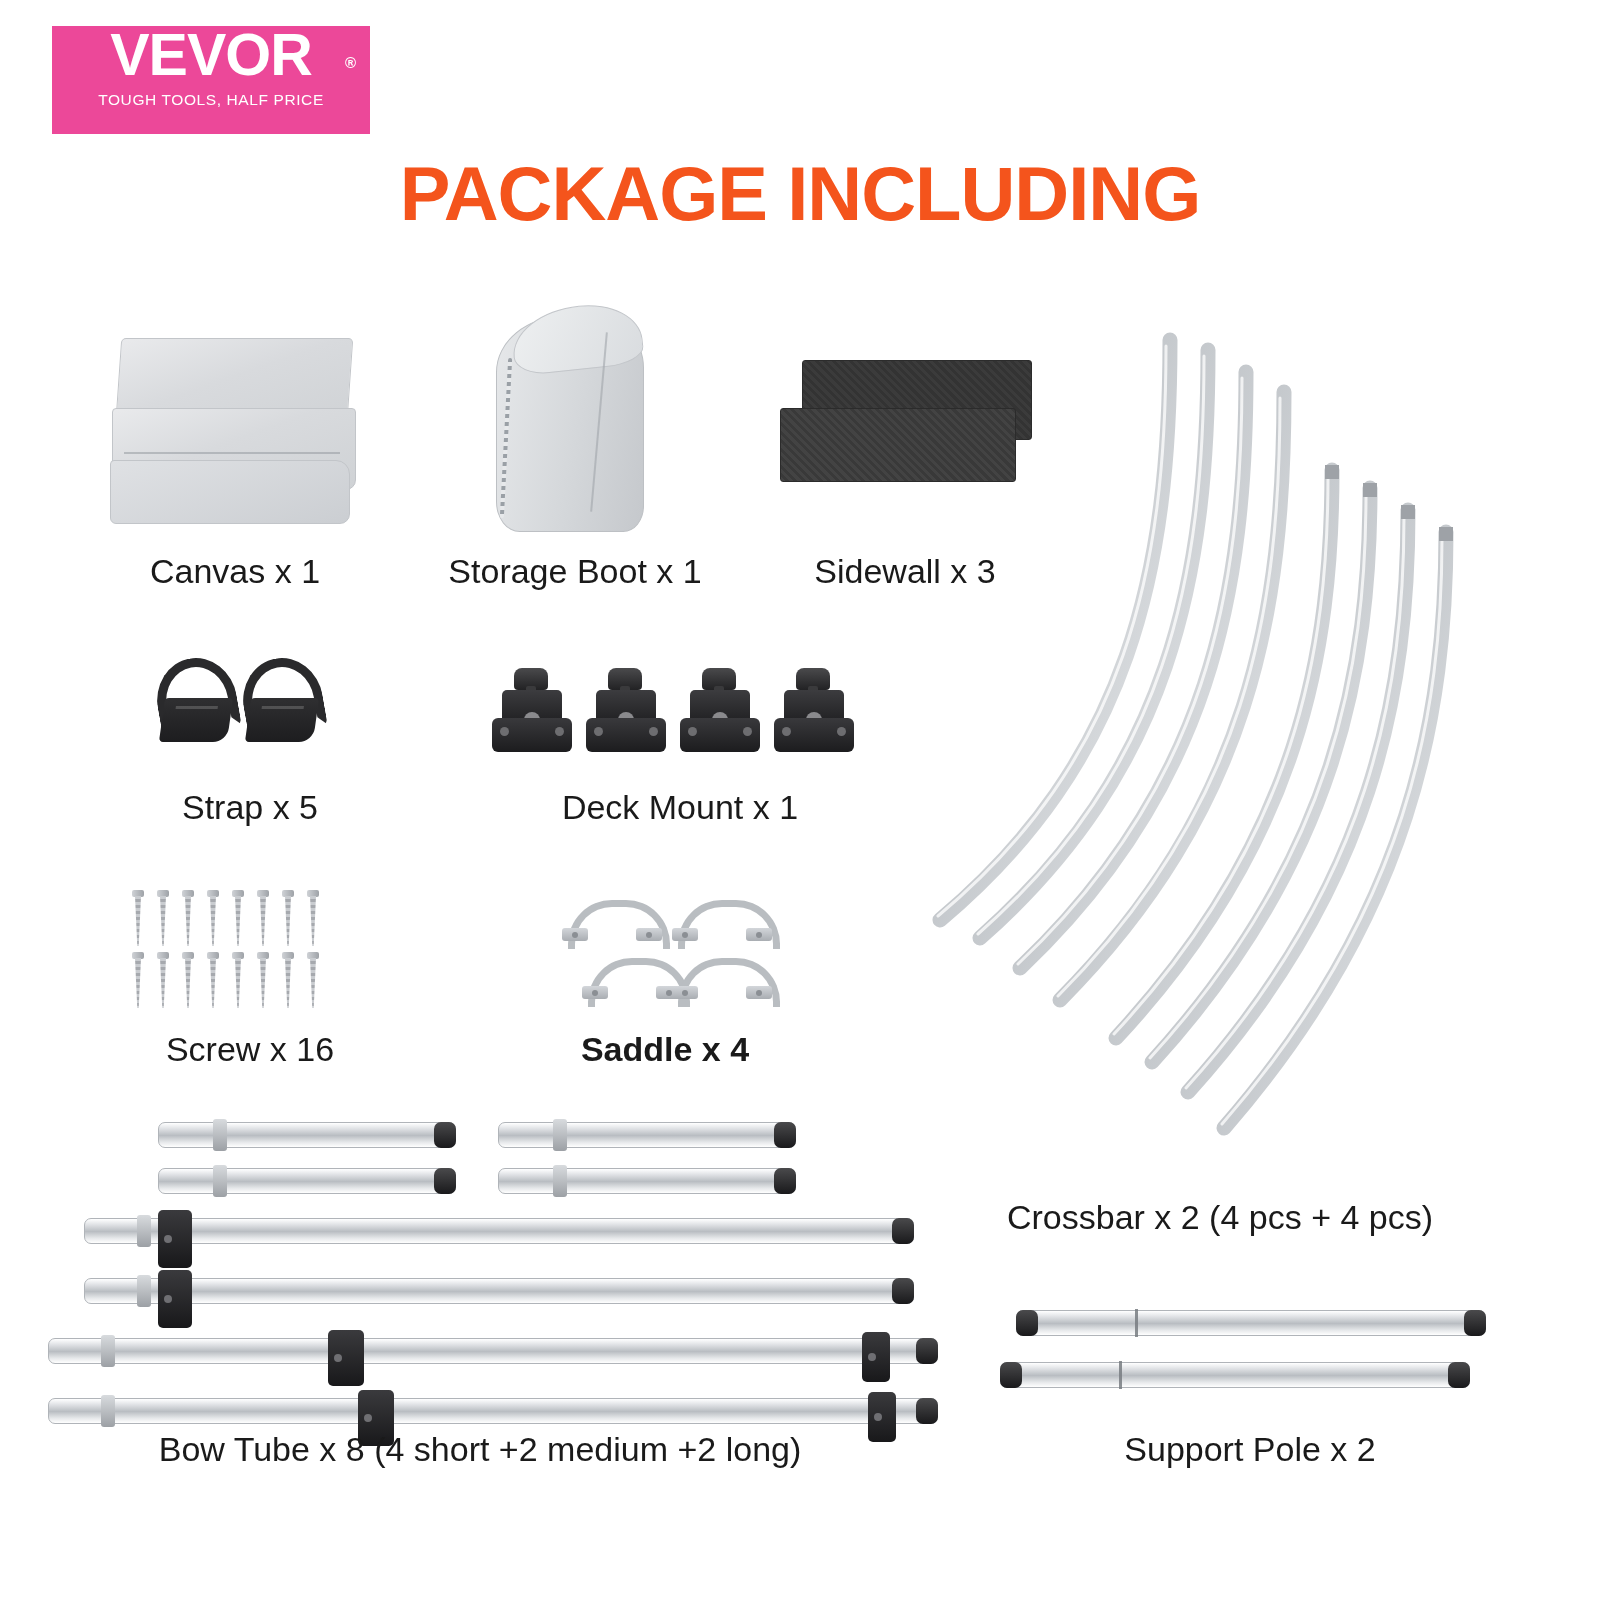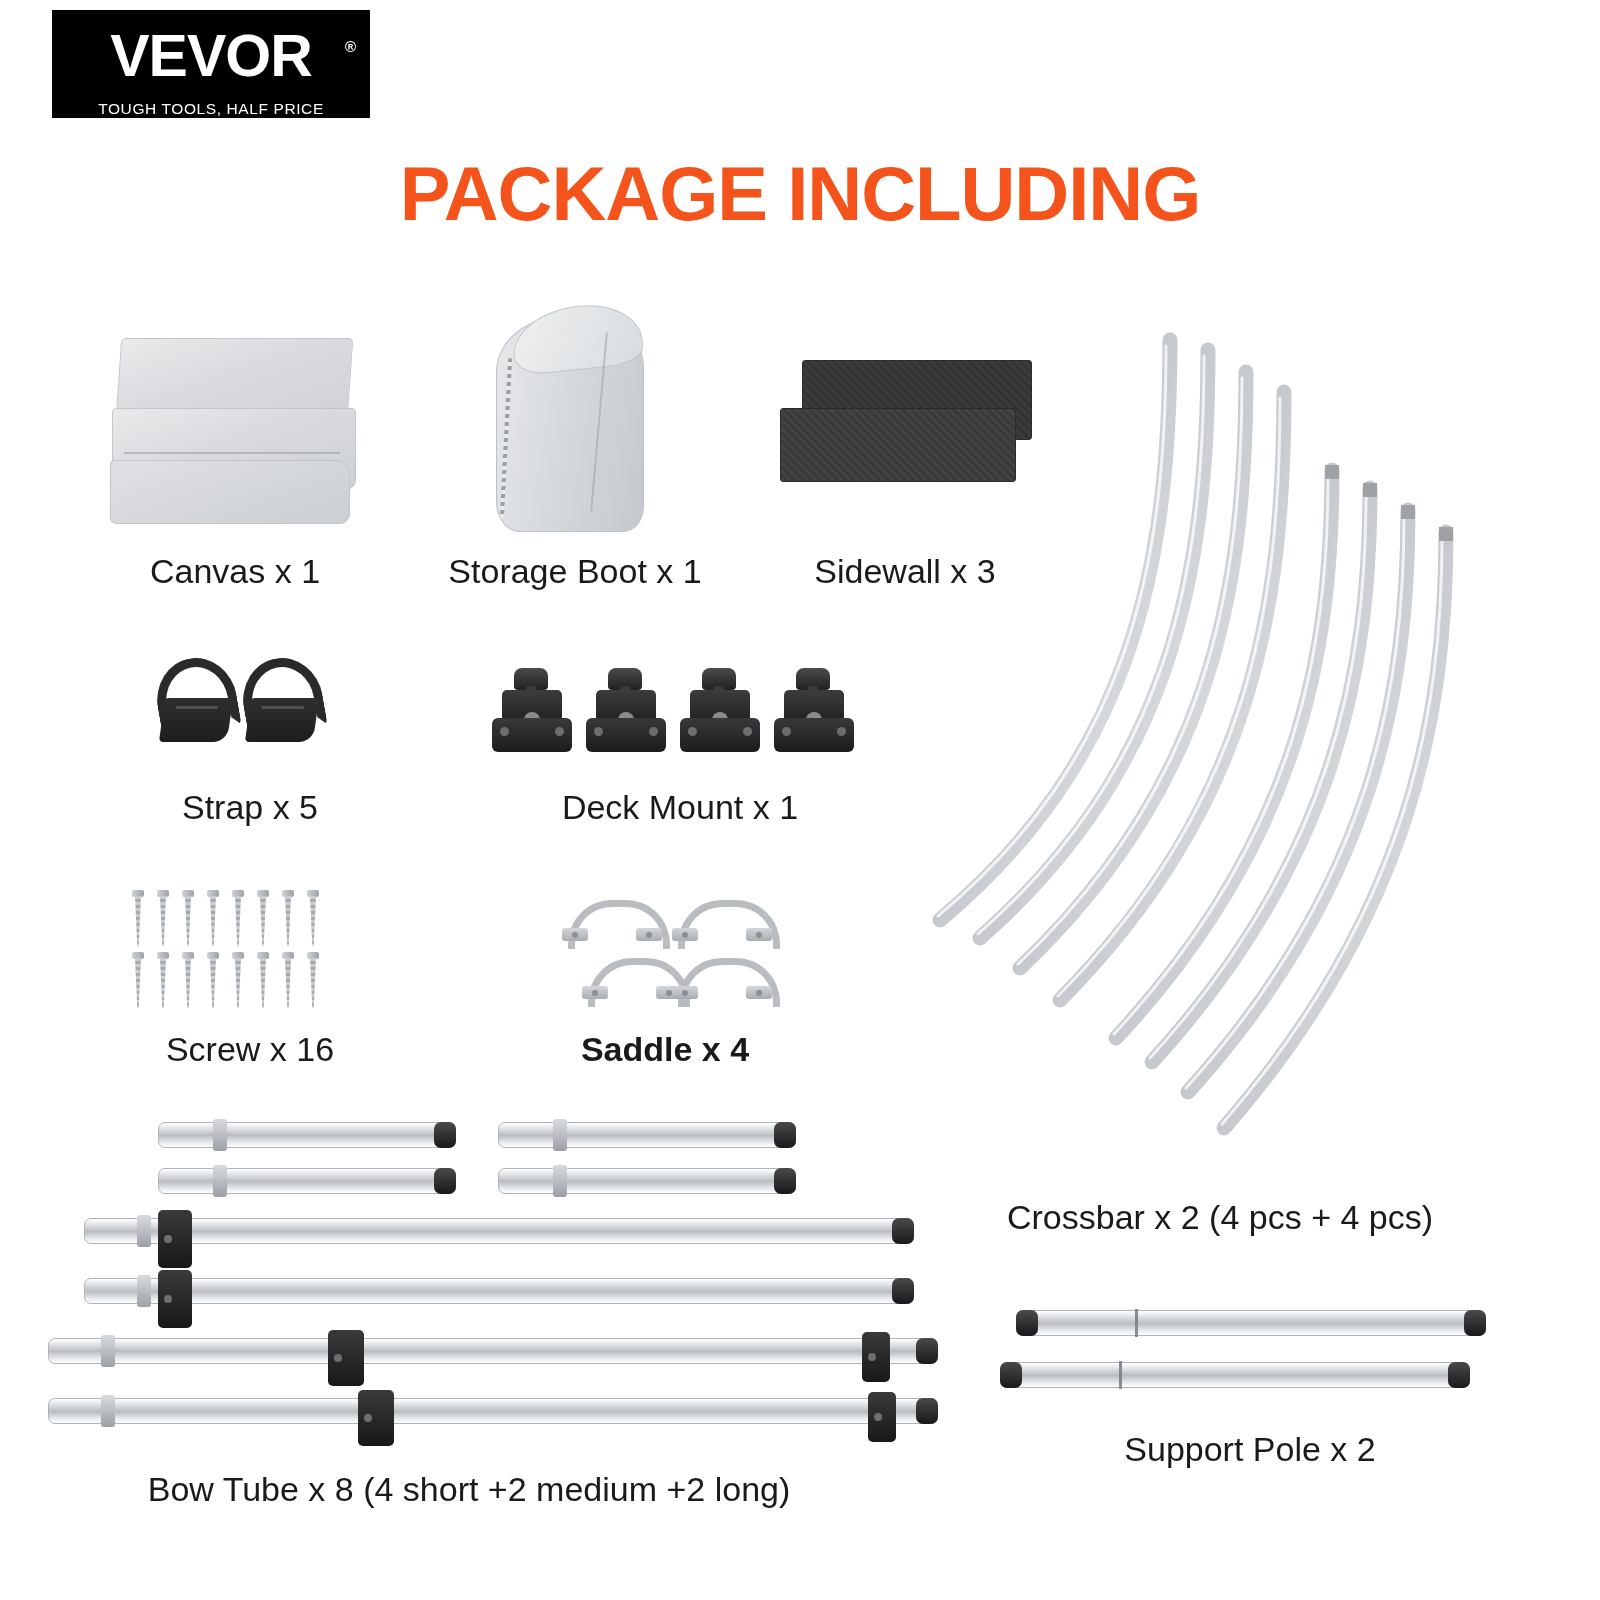--- a/index.html
+++ b/index.html
@@ -12,28 +12,28 @@
     height: 1600px;
     position: relative;
     font-family: "Liberation Sans", sans-serif;
     overflow: hidden;
   }
 
   
   .brand {
     position: absolute;
     left: 52px;
-    top: 10px;
+    top: 26px;
     width: 318px;
     height: 108px;
-    background: #000000;
+    background: #ec4899;
     display: flex;
     flex-direction: column;
     align-items: center;
-    justify-content: flex-end;
+    justify-content: flex-start;
   }
   .brand-name {
     color: #ffffff;
     font-weight: bold;
     font-size: 59px;
     letter-spacing: -1px;
     line-height: 1;
     position: relative;
     font-family: "Liberation Sans", sans-serif;
   }
@@ -42,21 +42,21 @@
     right: 14px;
     top: 28px;
     color: #ffffff;
     font-size: 15px;
     font-weight: bold;
   }
   .brand-tag {
     color: #ffffff;
     font-size: 15.5px;
     letter-spacing: 0.6px;
-    margin-top: 14px;
+    margin-top: 6px;
     font-weight: normal;
   }
 
   
   .headline {
     position: absolute;
     top: 150px;
     left: 0;
     width: 1600px;
     text-align: center;
@@ -279,21 +279,21 @@
 
   
   .cap-canvas      { left: 110px; top: 552px; width: 250px; }
   .cap-boot        { left: 430px; top: 552px; width: 290px; }
   .cap-sidewall    { left: 780px; top: 552px; width: 250px; }
   .cap-strap       { left: 140px; top: 788px; width: 220px; }
   .cap-deckmount   { left: 500px; top: 788px; width: 360px; }
   .cap-screw       { left: 130px; top: 1030px; width: 240px; }
   .cap-saddle      { left: 540px; top: 1030px; width: 250px; font-weight: bold; }
   .cap-crossbar    { left: 960px; top: 1198px; width: 520px; }
-  .cap-bowtube     { left: 89px; top: 1430px; width: 760px; margin-top: 40px; }
+  .cap-bowtube     { left: 100px; top: 1430px; width: 760px; }
   .cap-support     { left: 1060px; top: 1430px; width: 380px; }
 </style>
 </head>
 <body>
 
 <div class="brand">
   <div class="brand-name">VEVOR</div>
   <div class="brand-reg">®</div>
   <div class="brand-tag">TOUGH TOOLS, HALF PRICE</div>
 </div>

